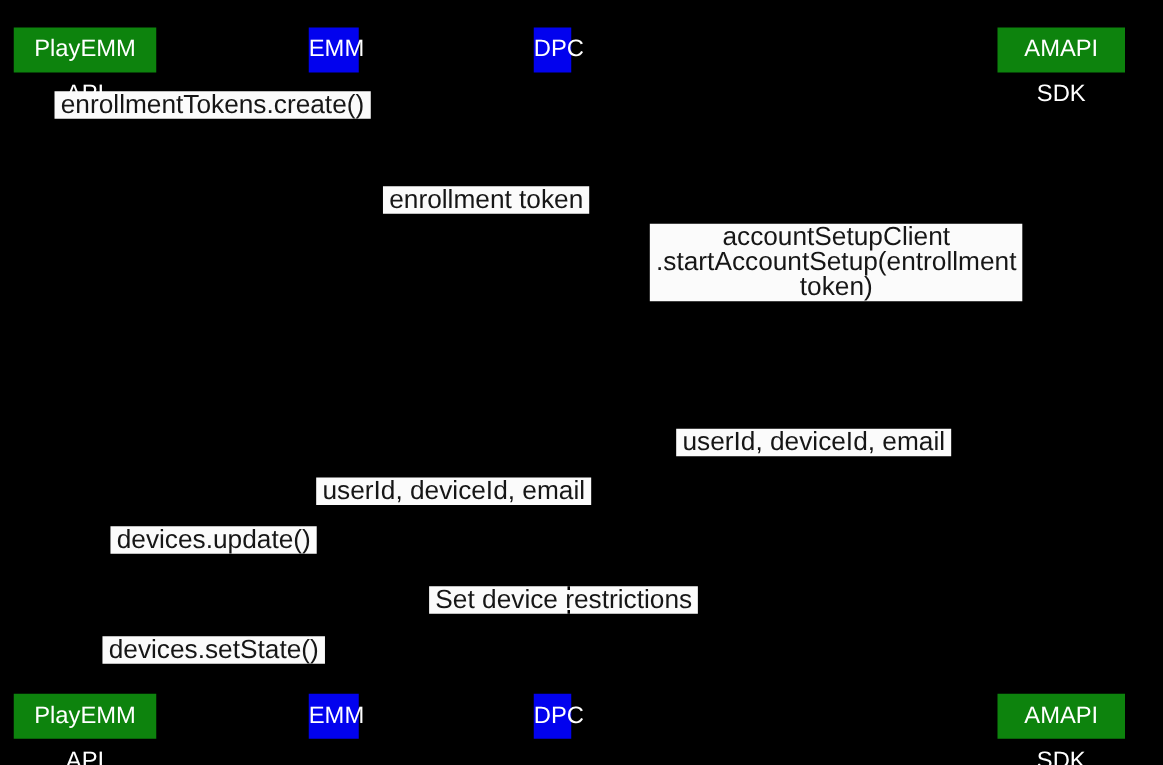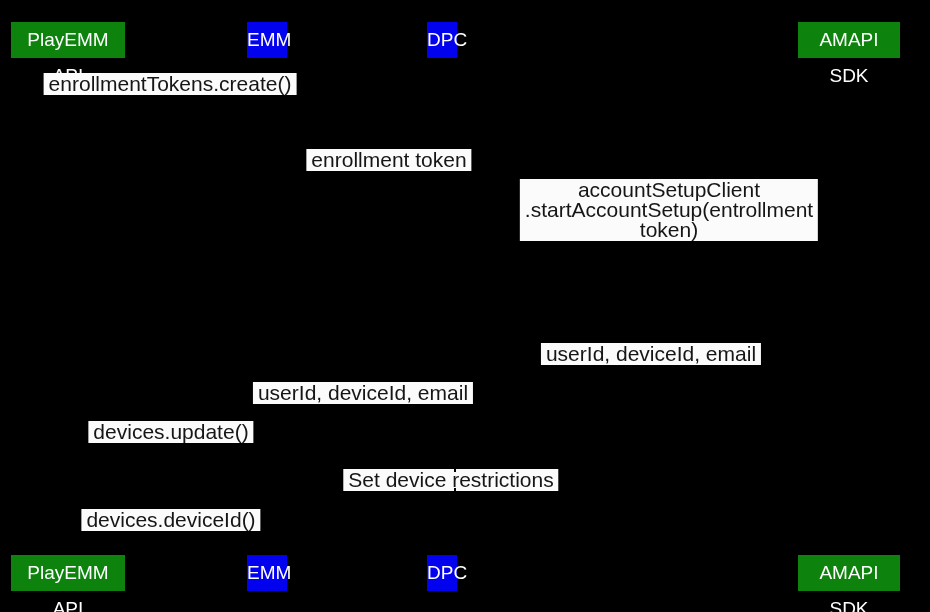--- a/index.html
+++ b/index.html
@@ -76,21 +76,21 @@
   <div class="participant green prow-top p-amapi">AMAPI SDK</div>
 
   <div class="msg" id="msg-0">enrollmentTokens.create()</div>
   <div class="msg" id="msg-2">enrollment token</div>
   <div class="msg" id="msg-3">accountSetupClient
 .startAccountSetup(entrollment token)</div>
   <div class="msg" id="msg-6">userId, deviceId, email</div>
   <div class="msg" id="msg-7">userId, deviceId, email</div>
   <div class="msg" id="msg-8">devices.update()</div>
   <div class="msg" id="msg-9">Set device restrictions</div>
-  <div class="msg" id="msg-10">devices.deviceId()</div>
+  <div class="msg" id="msg-10">devices.setState()</div>
 
   <div class="lifeline-tick" id="tick-top"></div>
   <div class="lifeline-tick" id="tick-bottom"></div>
 
   <div class="participant green prow-bottom p-playemm">PlayEMM API</div>
   <div class="participant blue prow-bottom p-emm">EMM</div>
   <div class="participant blue prow-bottom p-dpc">DPC</div>
   <div class="participant green prow-bottom p-amapi">AMAPI SDK</div>
 
 </div>

